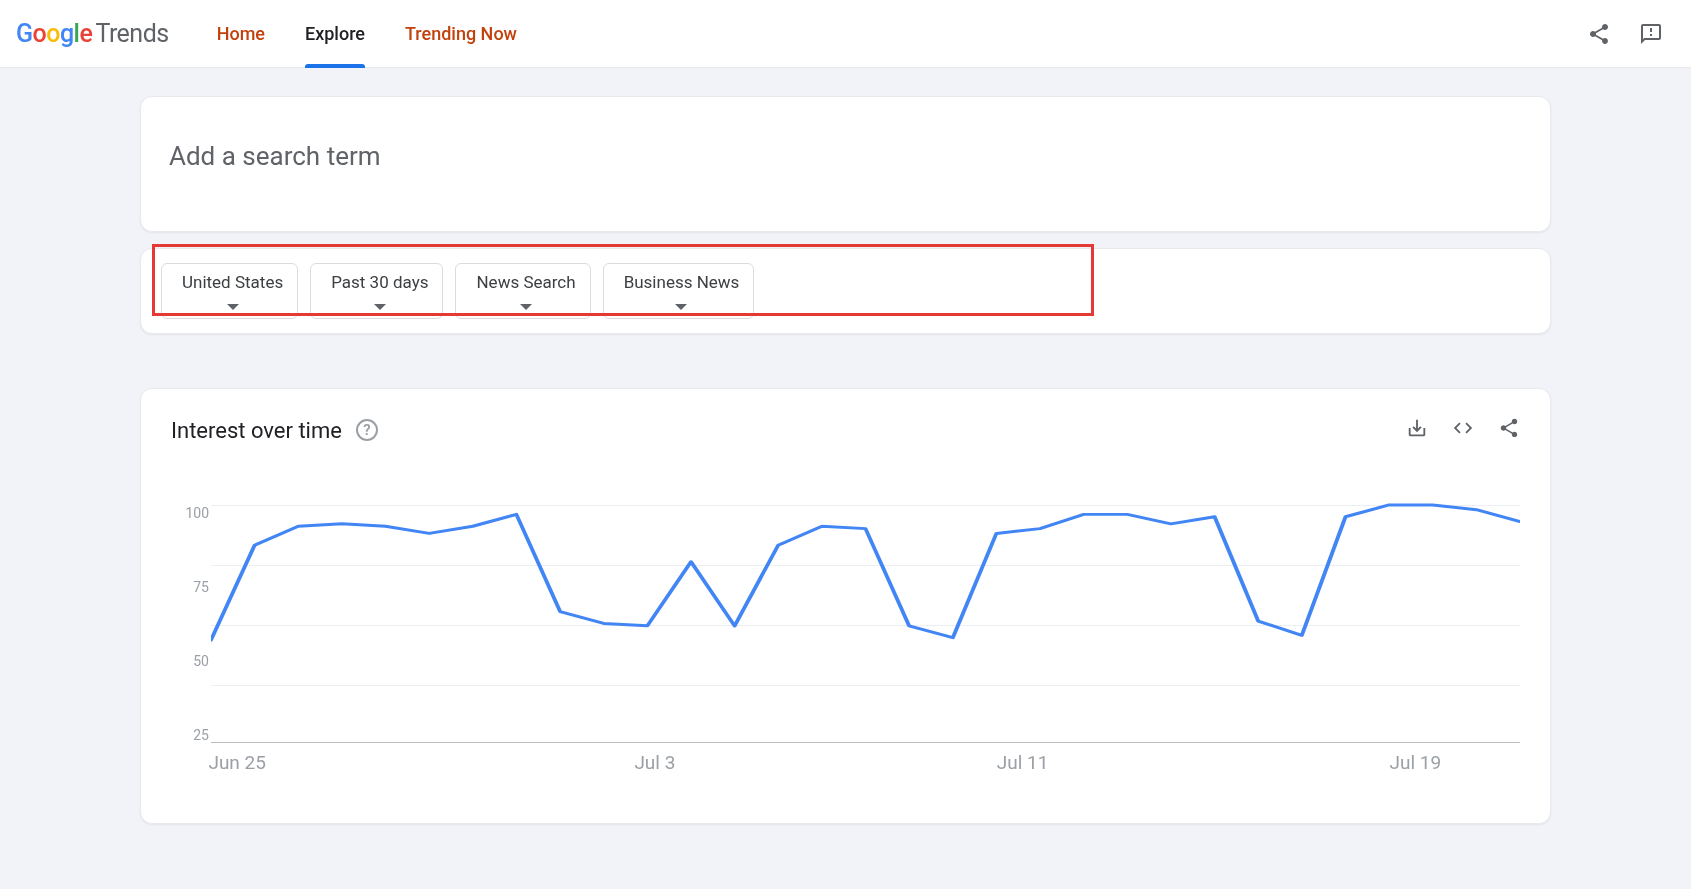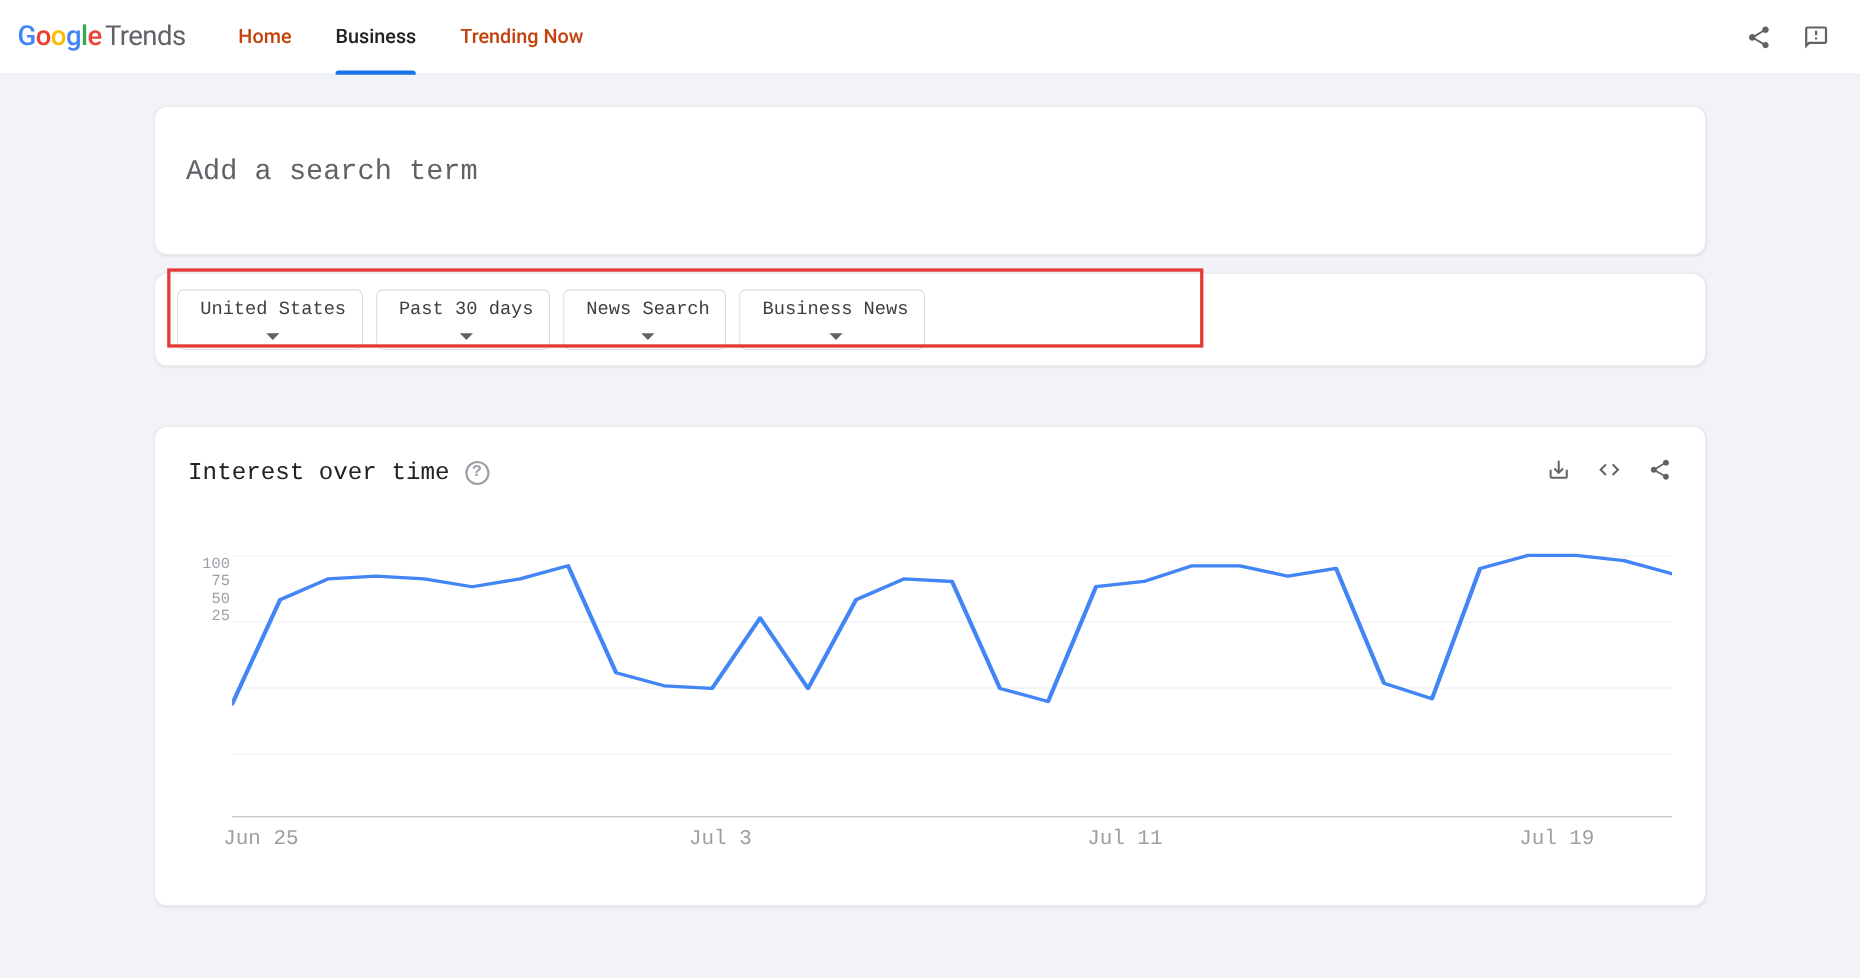--- a/index.html
+++ b/index.html
@@ -50,21 +50,21 @@
     position:absolute;
     bottom:-1px; left:0; right:0;
     height:4px;
     background:#1a73e8;
     border-radius:3px 3px 0 0;
   }
   .header-spacer{flex:1;}
   .header-icons{display:flex; gap:28px; align-items:center;}
   .icon-btn{ width:24px; height:24px; fill:#5f6368; cursor:pointer;}
   
-  .content{ padding:28px 140px 40px 140px;font-family:Liberation Mono, monospace; }
+  .content{ padding:28px 140px 40px 140px; }
   .card{
     background:#fff;
     border:1px solid #e8eaed;
     border-radius:12px;
     box-shadow:0 1px 2px rgba(60,64,67,.08);
   }
   .search-card{ padding:44px 28px 60px 28px; margin-bottom:16px;}
   .search-placeholder{
     font-size:26px;
     color:#5f6368;
@@ -127,21 +127,21 @@
   .chart-action svg{width:22px;height:22px;fill:#5f6368;}
   .chart-action{cursor:pointer;}
   .chart-area{
     position:relative;
     height:300px;
     padding-left:40px;
   }
   .y-axis{
     position:absolute; left:0; top:0; bottom:40px;
     width:38px;
-    display:flex; flex-direction:column; 
+    display:flex; flex-direction:column; justify-content:space-between;
     text-align:right;
     font-size:14px; color:#9aa0a6;
     padding-top:22px;
   }
   .plot{
     position:relative;
     height:260px;
     border-bottom:1px solid #bdbdbd;
   }
   .grid-line{
@@ -172,21 +172,21 @@
     <span class="g1">G</span>
       <span class="o1">o</span>
       <span class="o2">o</span>
       <span class="g2">g</span>
       <span class="l">l</span>
       <span class="e">e</span>
     <span class="trends">Trends</span>
   </div>
   <div class="nav">
     <div class="nav-item">Home</div>
-    <div class="nav-item active">Business</div>
+    <div class="nav-item active">Explore</div>
     <div class="nav-item">Trending Now</div>
   </div>
   <div class="header-spacer"></div>
   <div class="header-icons">
     <span class="icon-btn">
       <svg viewBox="0 0 24 24">
           <path d="M18 16.08c-.76 0-1.44.3-1.96.77L8.91 12.7a3.27 3.27 0 0 0 0-1.39l7.05-4.11c.54.5 1.25.81 2.04.81 1.66 0 3-1.34 3-3s-1.34-3-3-3-3 1.34-3 3c0 .24.04.47.09.7L8.04 9.81A2.99 2.99 0 0 0 6 9c-1.66 0-3 1.34-3 3s1.34 3 3 3c.79 0 1.5-.31 2.04-.81l7.12 4.16c-.05.21-.08.43-.08.65 0 1.61 1.31 2.92 2.92 2.92s2.92-1.31 2.92-2.92-1.31-2.92-2.92-2.92z"></path>
         </svg>
     </span>
     <span class="icon-btn">

